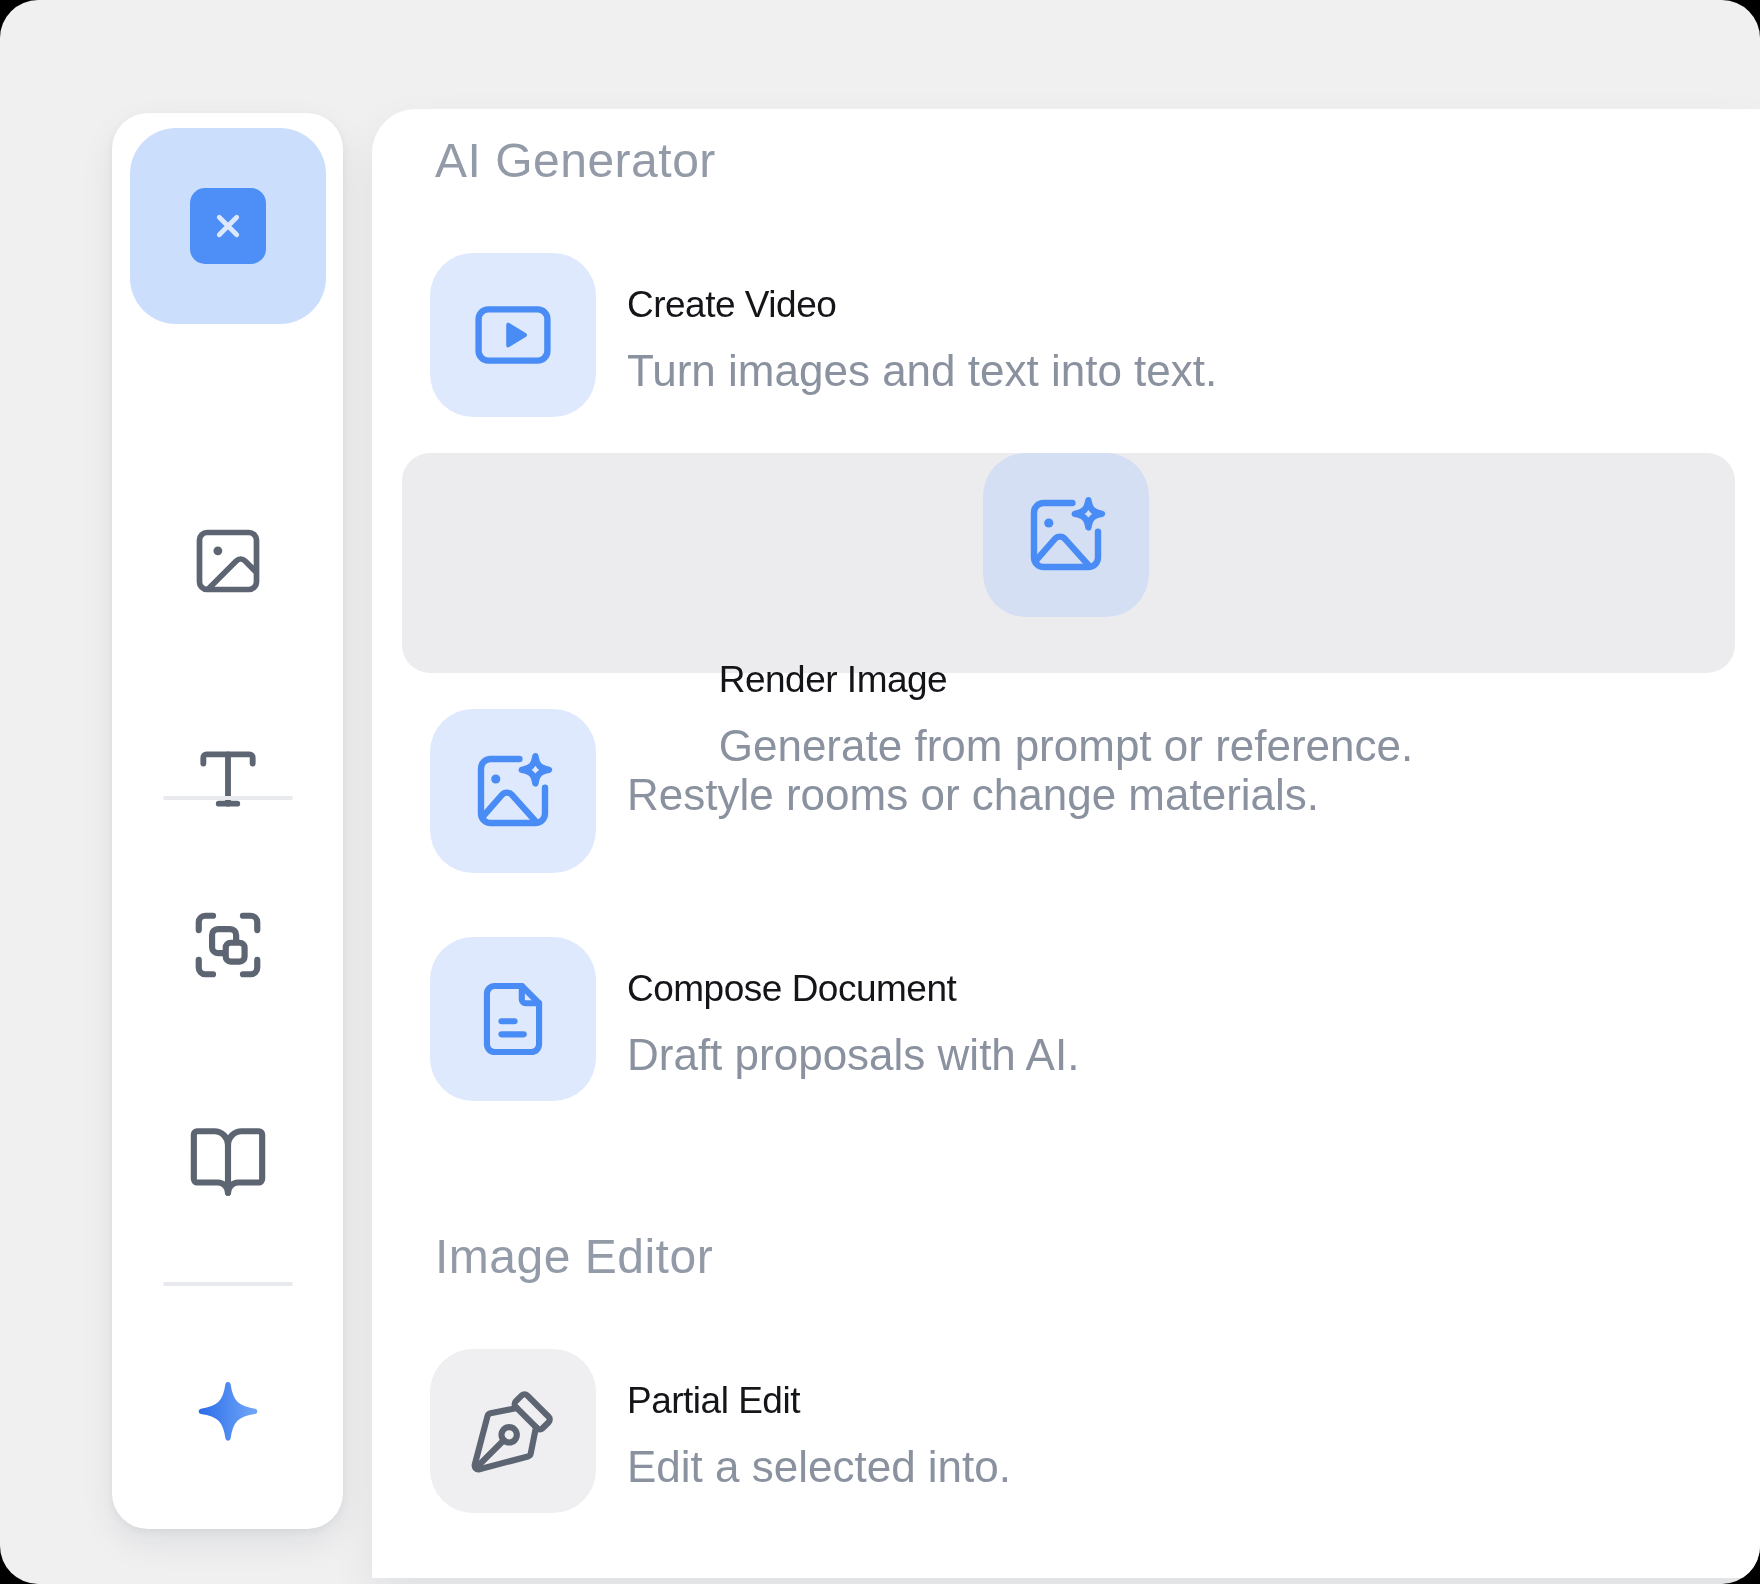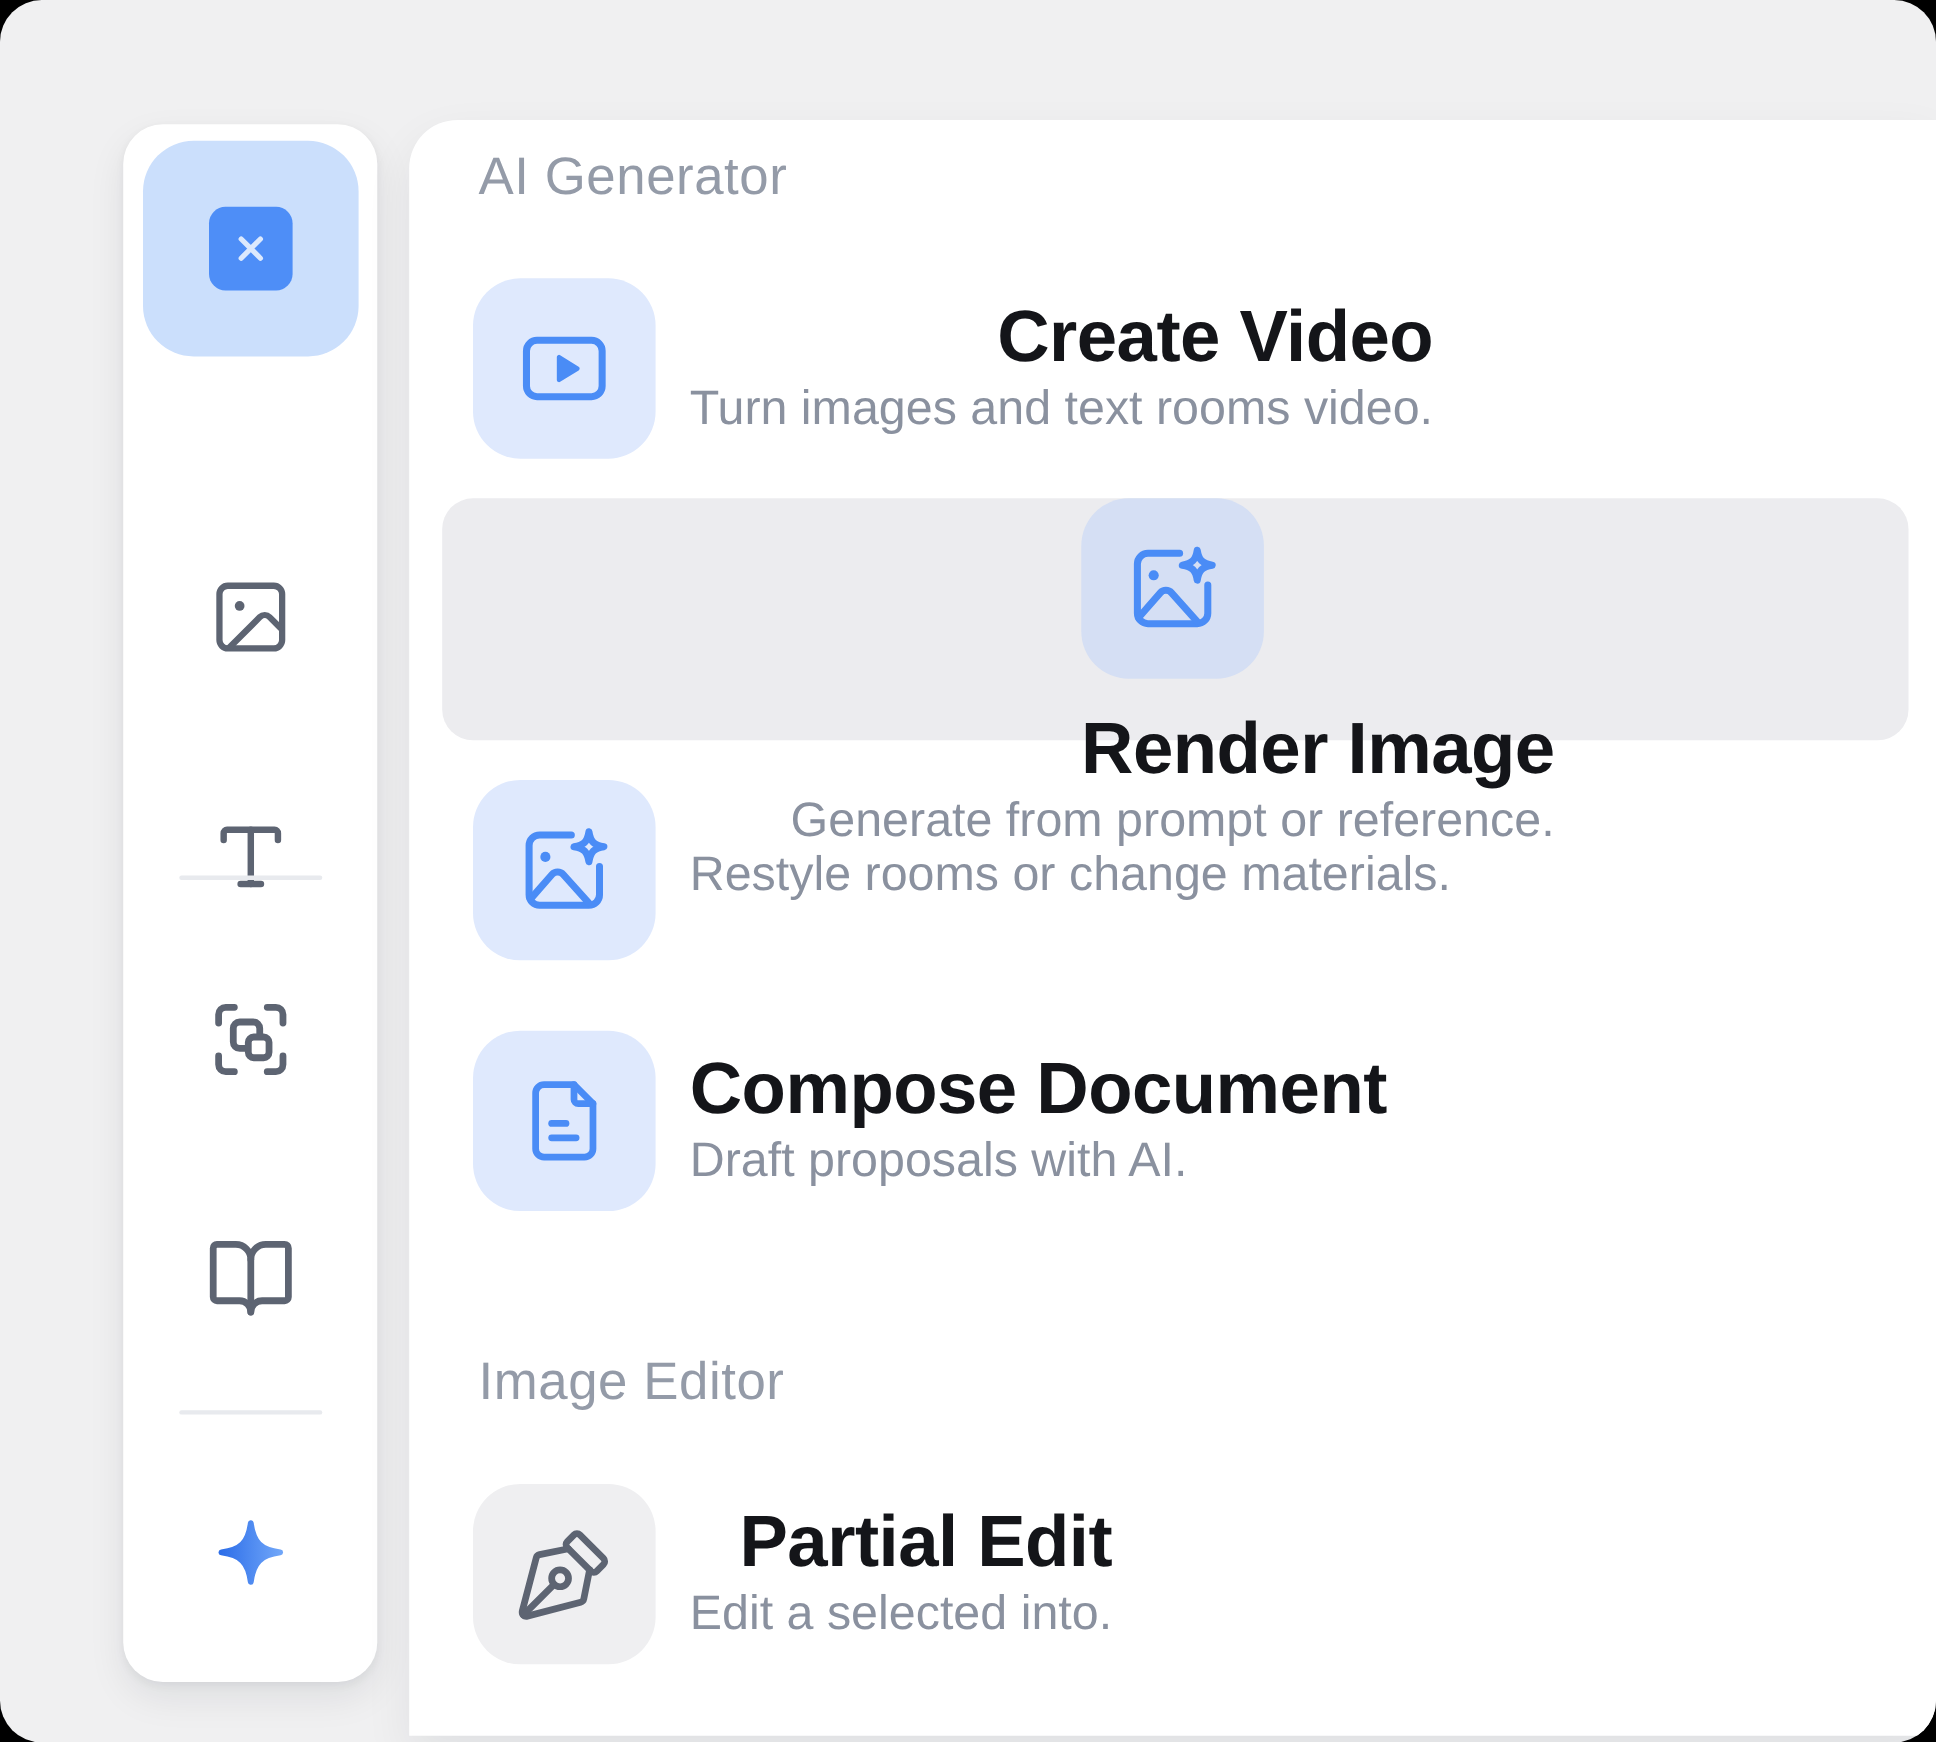--- a/index.html
+++ b/index.html
@@ -63,22 +63,22 @@
   }
   .menu-item.highlighted { background:var(--row-hl,#ECECEF);flex-direction:column; }
   .item-tile {
     flex:0 0 auto; width:166px; height:164px; border-radius:43px;
     background:var(--tile-color,#DFE9FD);
     display:flex; align-items:center; justify-content:center;
     color:var(--accent,#4A8CF6);
   }
   .item-tile.gray { color:var(--slate,#5D6472); }
   .item-title {
-    font-size:66px; line-height:64px; font-weight:700;
-    color:var(--title,#141519); letter-spacing:-.5px;text-align:right;
+    font-size:37px; line-height:64px; font-weight:400;
+    color:var(--title,#141519); letter-spacing:-.5px;
   }
   .item-subtitle {
     font-size:44px; line-height:52px; font-weight:400;
     color:var(--subtitle,#8A919F); margin-top:8px;
   }
   svg { display:block; }
 </style>
 </head>
 <body>
 
@@ -164,21 +164,21 @@
     <div class="item-tile" style="--tile-color: #DFE9FD; background: var(--tile-color);">
                 <span class="item-icon">
                   <svg width="96" height="96" viewBox="0 0 24 24" fill="none" stroke="currentColor" stroke-width="1.6" stroke-linecap="round" stroke-linejoin="round">
                     <rect x="3.4" y="5.6" width="17.2" height="12.8" rx="2.4"></rect>
                     <path d="M10.3 9.4v5.2a.5.5 0 0 0 .76.43l4.2-2.6a.5.5 0 0 0 0-.85l-4.2-2.6a.5.5 0 0 0-.76.42z" fill="currentColor" stroke="none"></path>
                   </svg>
                 </span>
               </div>
     <div class="item-text">
       <div class="item-title">Create Video</div>
-      <div class="item-subtitle">Turn images and text rooms video.</div>
+      <div class="item-subtitle">Turn images and text into text.</div>
     </div>
   </div>
 
   <div class="menu-item highlighted">
     <div class="item-tile" style="--tile-color: #D5DFF4; background: var(--tile-color);">
                 <span class="item-icon">
                   <svg width="96" height="96" viewBox="0 0 24 24" fill="none" stroke="currentColor" stroke-width="1.6" stroke-linecap="round" stroke-linejoin="round">
                     <path d="M13.6 4H6.4A2.4 2.4 0 0 0 4 6.4v11.2A2.4 2.4 0 0 0 6.4 20h11.2a2.4 2.4 0 0 0 2.4-2.4v-6.4"></path>
                     <circle cx="7.7" cy="9" r="1.15" fill="currentColor" stroke="none"></circle>
                     <path d="M4.3 18.6 9.2 13a1.7 1.7 0 0 1 2.56 0l5.74 6.4"></path>

